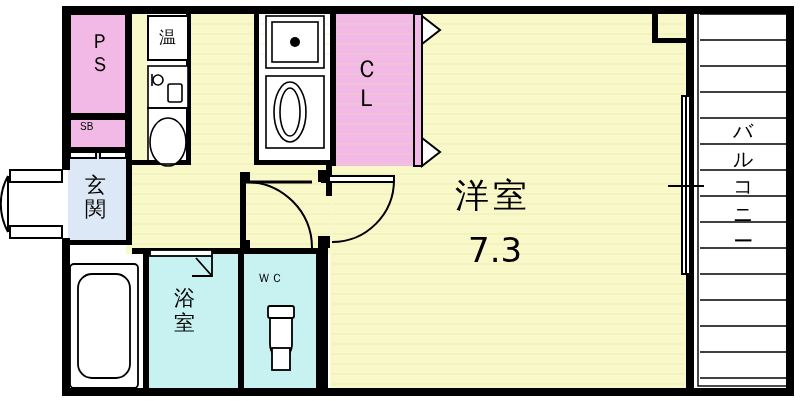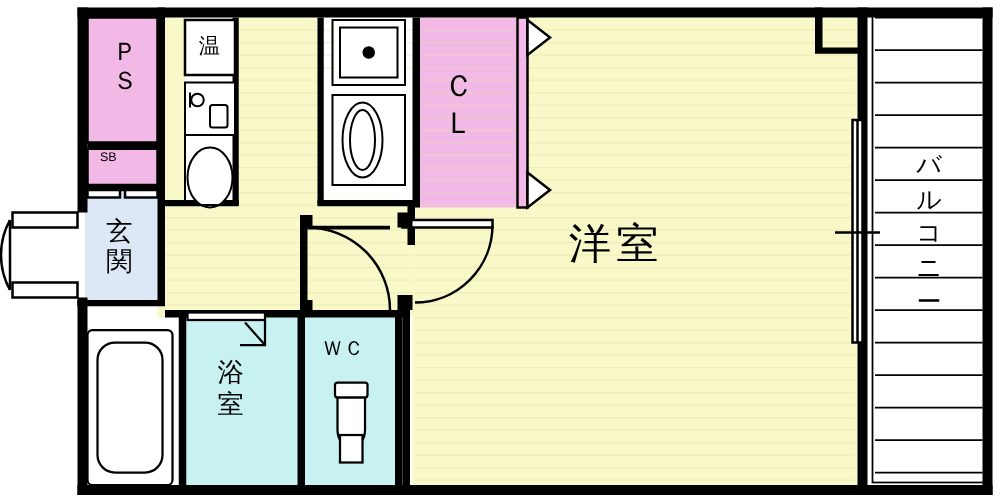--- a/index.html
+++ b/index.html
@@ -307,24 +307,25 @@
   <div class="label" style="left:85px; top:173px; font-size:21px; line-height:1.15; text-align:center;">
     <div>玄</div>
     <div>関</div>
   </div>
 
   <div class="label" style="left:174px; top:286px; font-size:21px; line-height:1.2; text-align:center;">
     <div>浴</div>
     <div>室</div>
   </div>
 
-  <div class="label" style="left:258px; top:272px; font-size:16px; letter-spacing:1px;font-family:Liberation Serif, serif;">ＷＣ</div>
+  <div class="label" style="left:258px; top:272px; font-size:12px; letter-spacing:1px;">ＷＣ</div>
 
   <div class="label" style="left:455px; top:178px; font-size:34px; letter-spacing:4px;">洋室</div>
 
+  <div class="label" style="left:468px; top:233px; font-size:34px; font-family:'DejaVu Sans',sans-serif;">7.3</div>
 
   <div class="label" style="left:733px; top:118px; font-size:20px; line-height:1.38; text-align:center;">
     <div>バ</div>
     <div>ル</div>
     <div>コ</div>
     <div>ニ</div>
     <div>ー</div>
   </div>
 
 </div>

